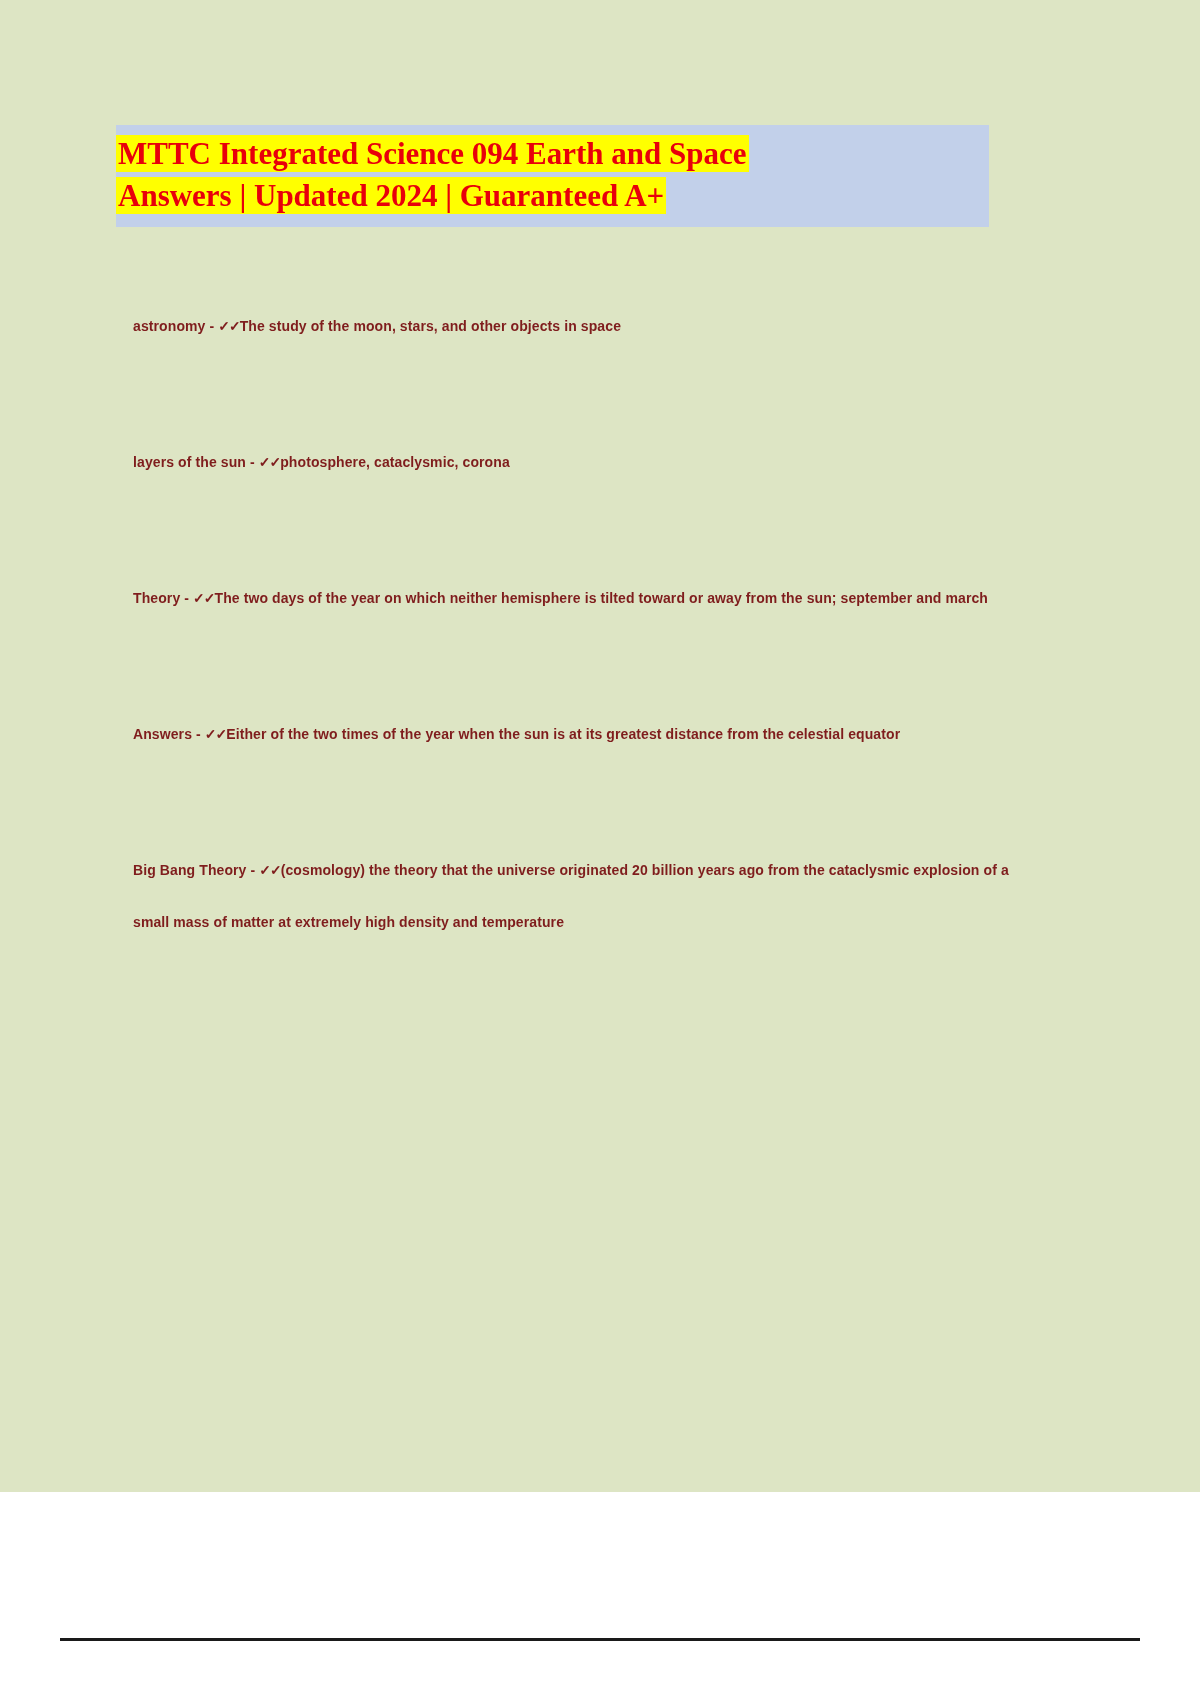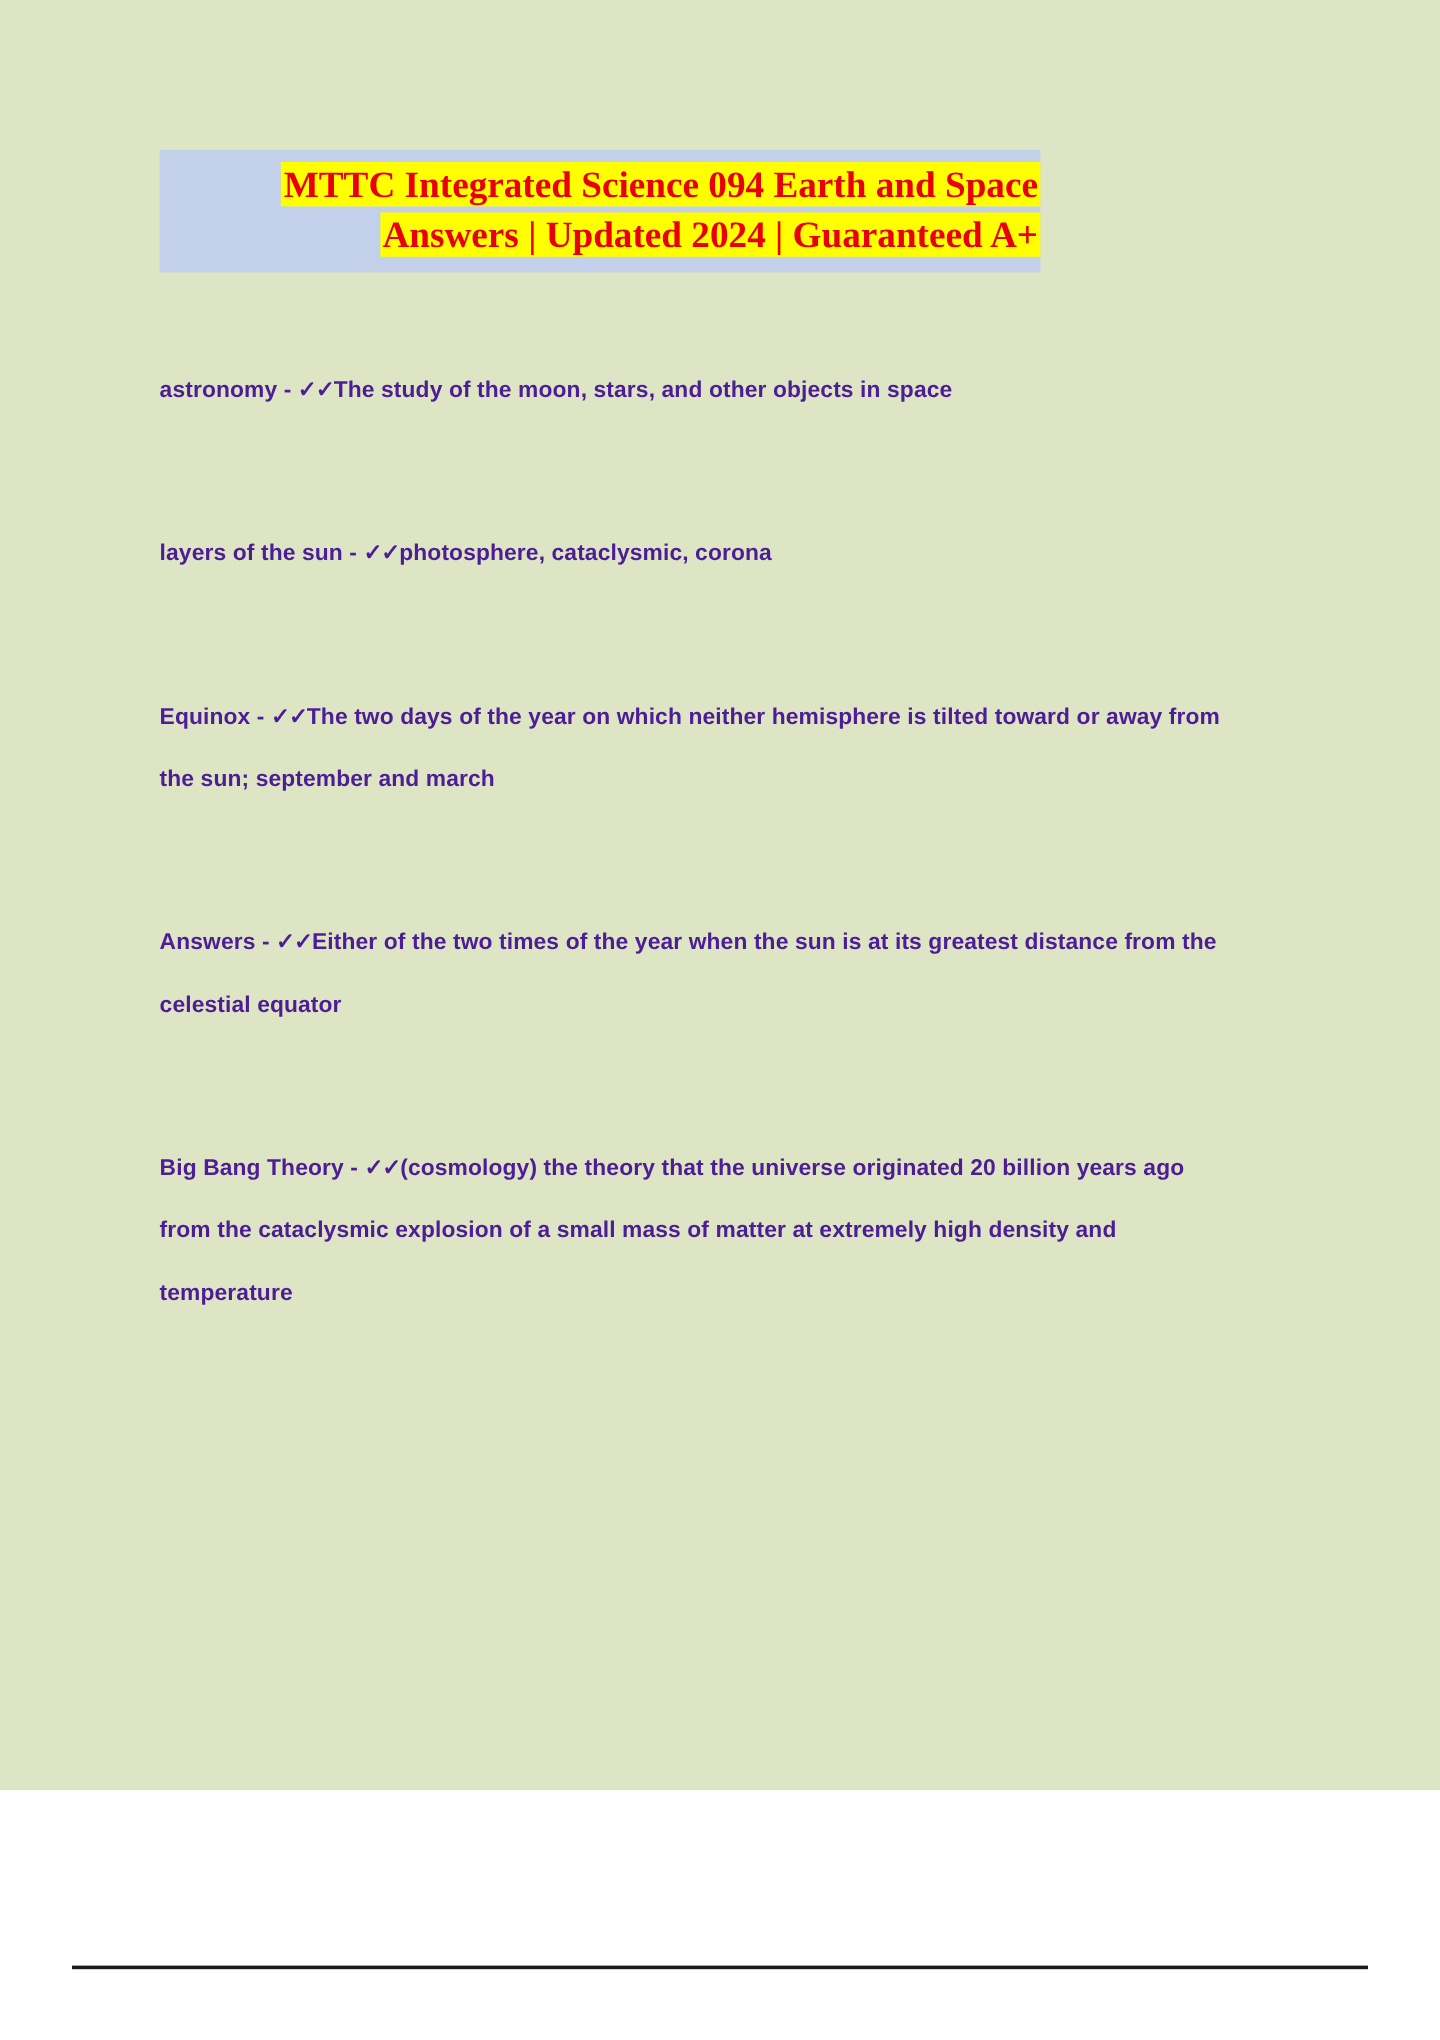--- a/index.html
+++ b/index.html
@@ -34,27 +34,27 @@
   #footer-rule {
     position: absolute;
     left: 60px;
     top: 1638px;
     width: 1080px;
     height: 3px;
     background: #1a1a1a;
   }
   .title-block {
     position: absolute;
-    left: 133px;
+    left: 116px;
     top: 125px;
-    width: 734px;
+    width: 873px;
     background: #c2d0ea;
     padding: 8px 0 10px 0;
     box-sizing: border-box;
-    text-align: right;
+    text-align: left;
   }
   .title-line {
     font-family: "Liberation Serif", serif;
     font-weight: bold;
     font-size: 31px;
     line-height: 42px;
     color: #e8000b;
     display: block;
   }
   .title-line span.hl {
@@ -62,23 +62,23 @@
     padding: 1px 2px;
   }
   .content {
     position: absolute;
     left: 133px;
     top: 300px;
     width: 900px;
   }
   .entry {
     margin: 0 0 84px 0;
-    font-size: 19px;
+    font-size: 14px;
     line-height: 52px;
-    color: #4c1d95;
+    color: #7f1d1d;
     font-weight: 600;
     letter-spacing: 0.1px;
   }
   .entry .term {
     font-weight: 600;
   }
   .entry .checks {
     font-weight: 700;
     letter-spacing: -1px;
   }
@@ -96,21 +96,21 @@
     <span class="title-line"><span class="hl">Answers | Updated 2024 | Guaranteed A+</span></span>
   </div>
 
   <div class="content">
 
     <p class="entry"><span class="term">astronomy - </span><span class="checks">✓✓</span><span class="answer">The study of the moon, stars, and other objects in space</span></p>
 
     <p class="entry"><span class="term">layers of the sun - </span><span class="checks">✓✓</span><span class="answer">photosphere, cataclysmic, corona</span></p>
 
 
-    <p class="entry"><span class="term">Equinox - </span><span class="checks">✓✓</span><span class="answer">The two days of the year on which neither hemisphere is tilted toward or away from the sun; september and march</span></p>
+    <p class="entry"><span class="term">Theory - </span><span class="checks">✓✓</span><span class="answer">The two days of the year on which neither hemisphere is tilted toward or away from the sun; september and march</span></p>
 
     <p class="entry"><span class="term">Answers - </span><span class="checks">✓✓</span><span class="answer">Either of the two times of the year when the sun is at its greatest distance from the celestial equator</span></p>
 
     <p class="entry"><span class="term">Big Bang Theory - </span><span class="checks">✓✓</span><span class="answer">(cosmology) the theory that the universe originated 20 billion years ago from the cataclysmic explosion of a small mass of matter at extremely high density and temperature</span></p>
 
   </div>
 </div>
 
 <div id="page-bottom-strip"></div>
 <div id="footer-rule"></div>

